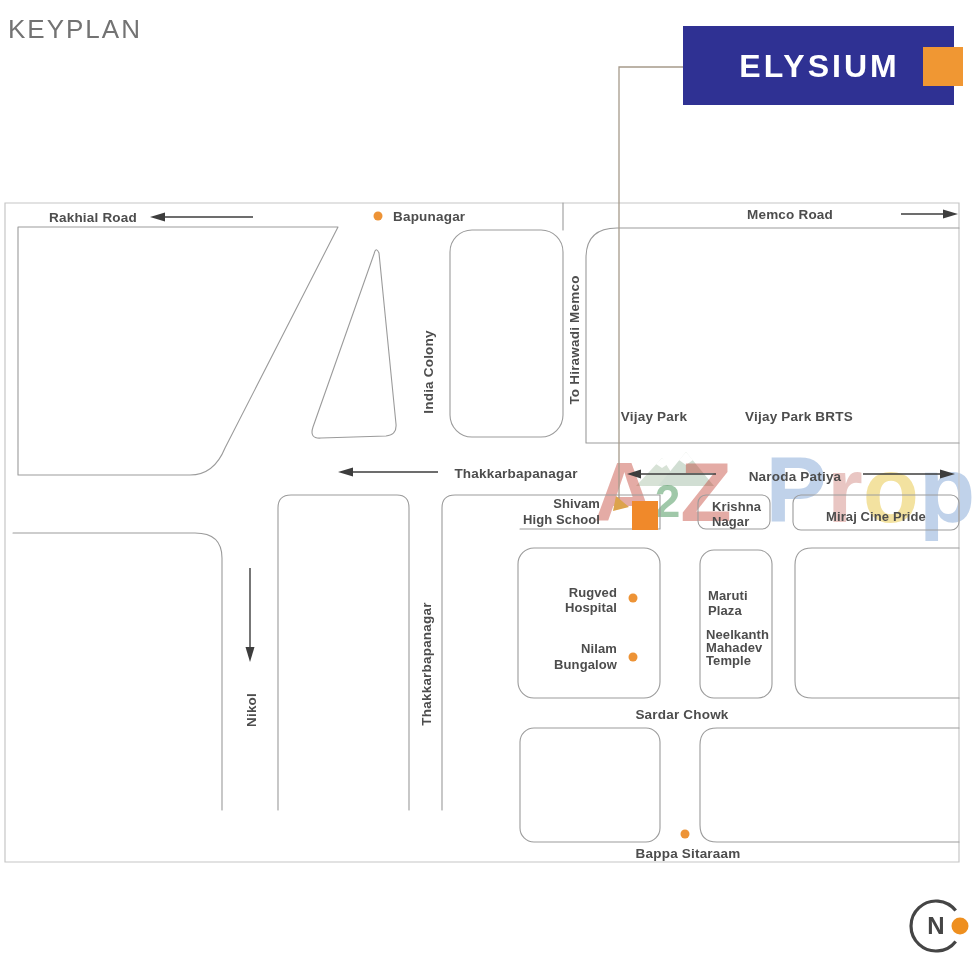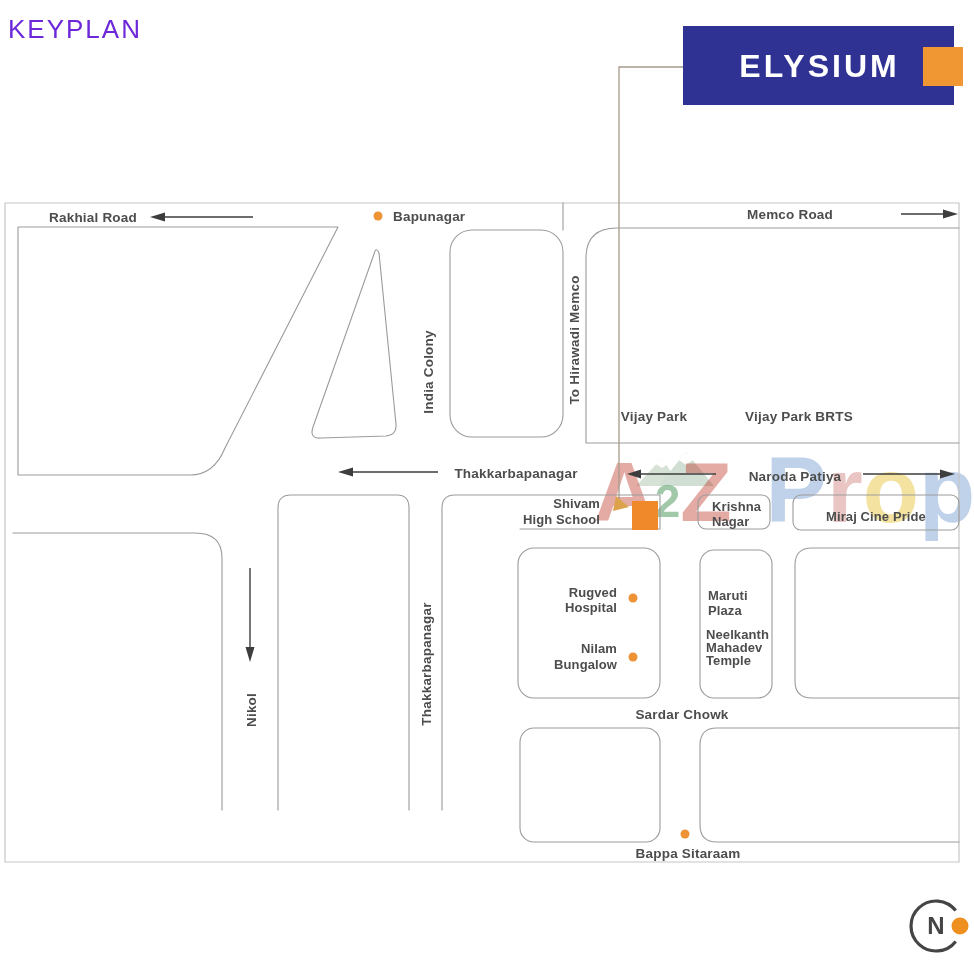--- a/index.html
+++ b/index.html
@@ -4,21 +4,21 @@
 <style>
   html,body{margin:0;padding:0;}
   body{
     width:974px;height:960px;position:relative;overflow:hidden;
     background:#ffffff;
     font-family:"Liberation Sans",sans-serif;
   }
   
   .keyplan-title{
     position:absolute;left:8px;top:14px;
-    font-size:26px;letter-spacing:2px;color:#6d28d9;font-weight:500;
+    font-size:26px;letter-spacing:2px;color:#737373;font-weight:500;
     z-index:4;
   }
   .logo-box{
     position:absolute;left:683px;top:26px;width:271px;height:79px;
     background:var(--brand-navy,#2f3193);
     z-index:4;display:flex;flex-direction:column;justify-content:center;
   }
   .logo-line1{
     color:#ffffff;font-weight:700;font-size:32px;letter-spacing:3px;
     text-align:center;line-height:34px;padding-left:2px;

